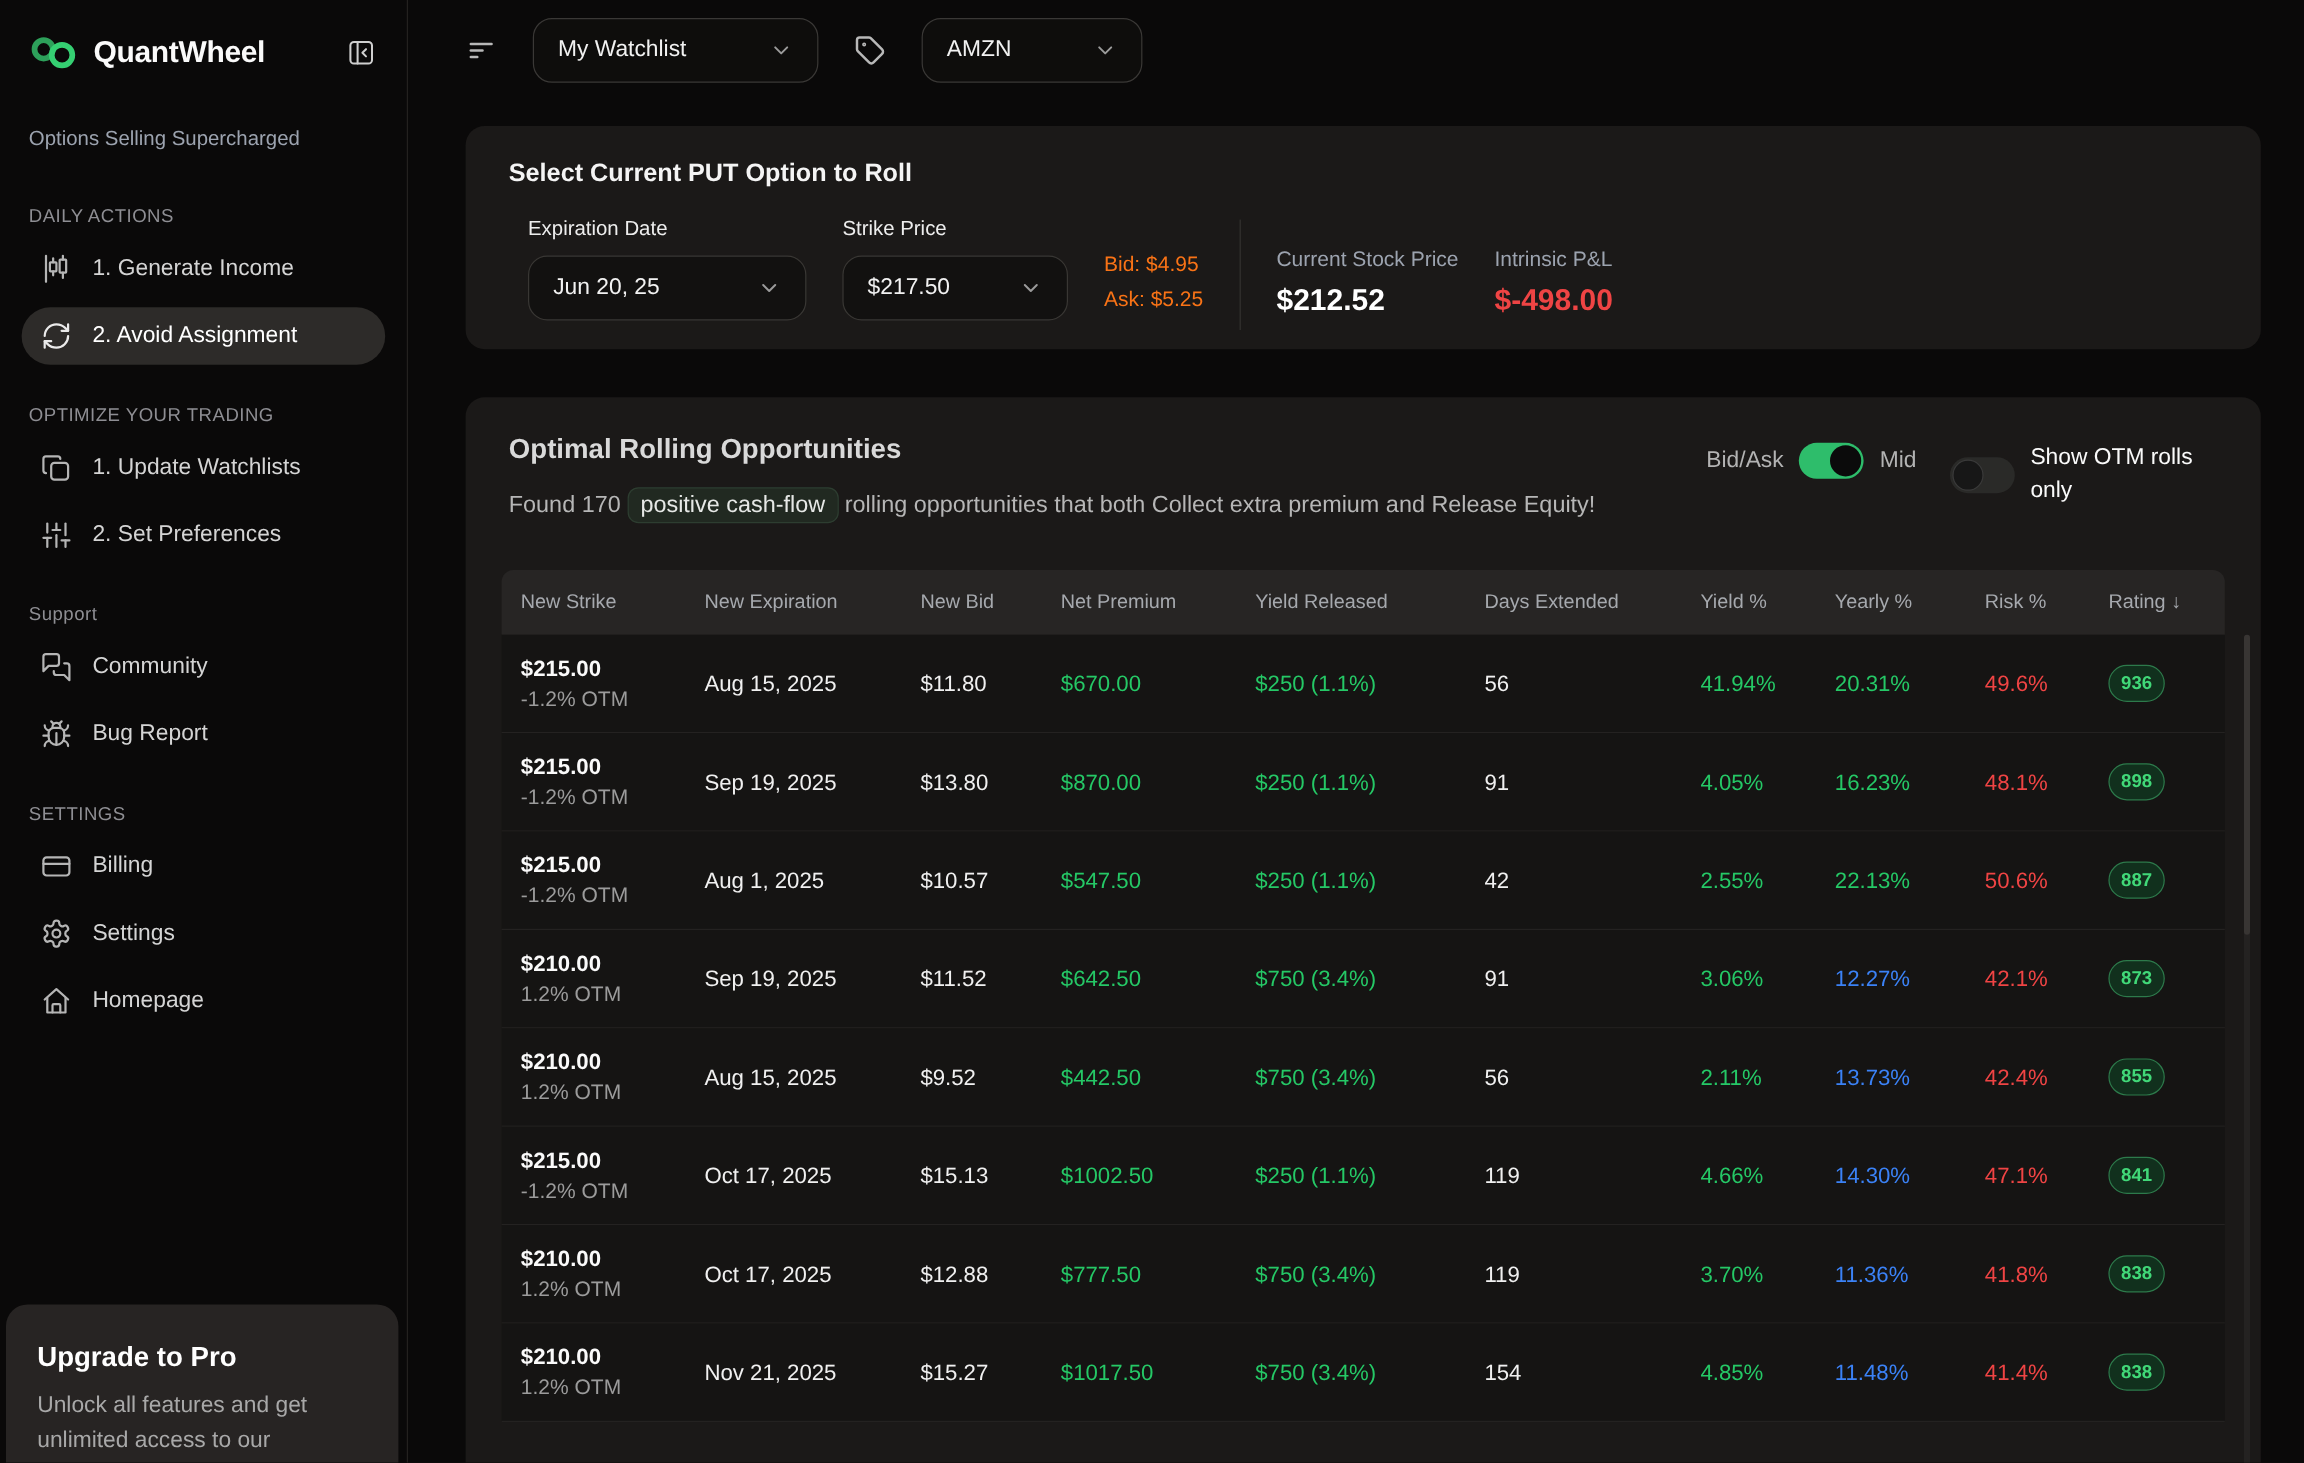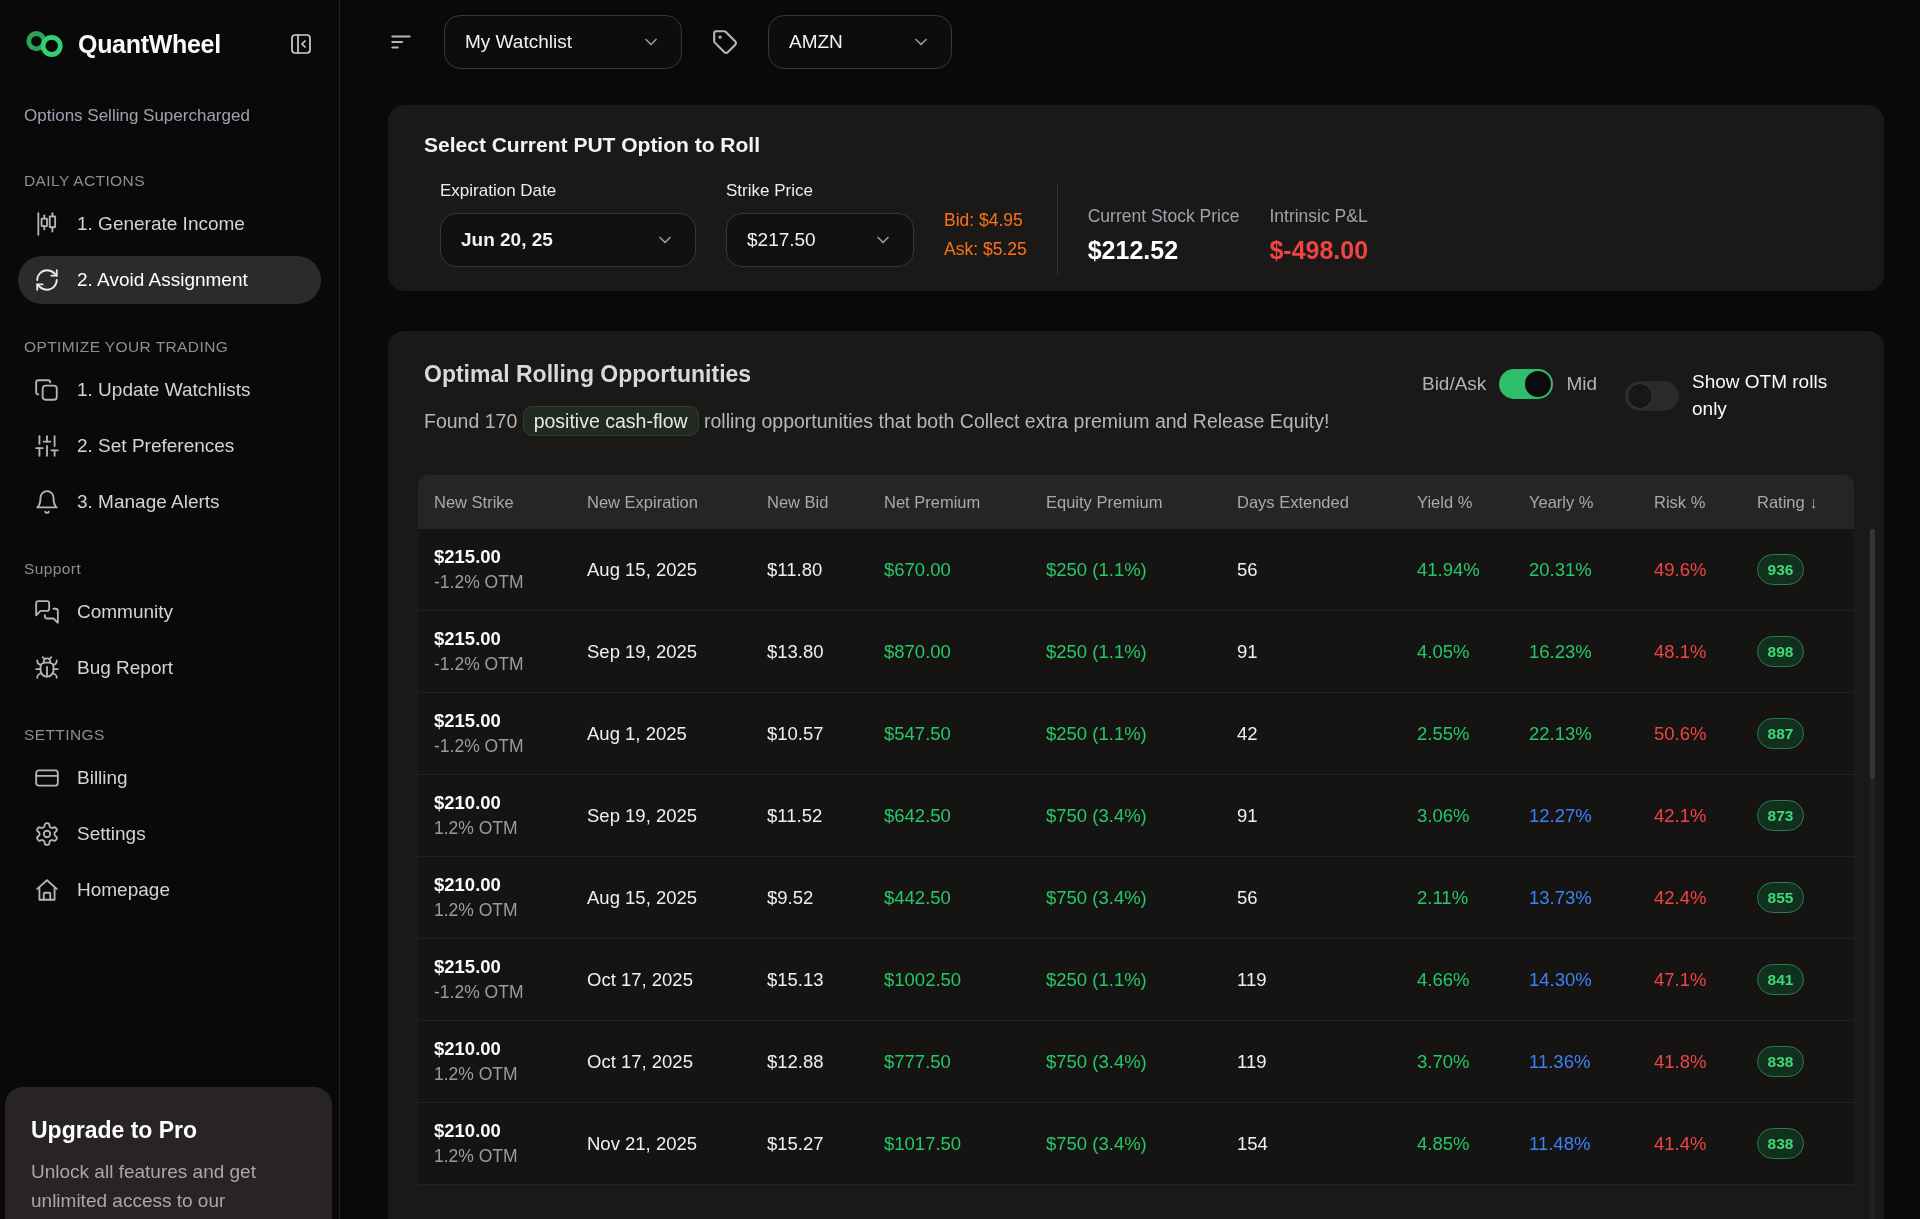--- a/index.html
+++ b/index.html
@@ -62,21 +62,21 @@
   .w-watchlist { width:238px; }
   .w-ticker { width:184px; }
 
   .panel { background:var(--panel); border-radius:16px; }
   .put-panel { margin-top:36px; height:186px; padding:28px 30px; }
   .put-title { font-size:21px; font-weight:600; color:#f4f4f4; margin-left:6px; }
   .fields { display:flex; align-items:flex-end; gap:30px; margin:24px 0 0 22px; }
   .field { display:flex; flex-direction:column; gap:12px; }
   .field label { font-size:17px; color:#ededed; font-weight:500; }
   .field .pill-select { background:#121110; border-color:#393734; }
-  .w-exp { width:256px;font-weight:bold; }
+  .w-exp { width:232px; }
   .w-strike { width:188px; }
   .bidask { color:#f97316; font-size:17.5px; line-height:1.7; padding-bottom:2px; }
   .vdiv { width:1px; height:92px; background:#343230; margin-bottom:-8px; }
   .stat { display:flex; flex-direction:column; gap:9px; padding-bottom:2px; }
   .stat-label { color:#9ca3af; font-size:17.5px; }
   .stat-value { font-size:25px; font-weight:700; color:#ffffff; }
   .stat-value.red { color:var(--red); }
 
   .opp-panel { margin-top:40px; height:920px; padding:28px 30px; position:relative; }
   .opp-header { display:flex; justify-content:space-between; align-items:flex-start; }
@@ -203,29 +203,20 @@
               <path d="M12 8V3"></path>
               <path d="M19 21v-5"></path>
               <path d="M19 12V3"></path>
               <path d="M2 14h6"></path>
               <path d="M9 8h6"></path>
               <path d="M16 16h6"></path>
             </svg>
         </span>
         <span>2. Set Preferences</span>
       </div>
-      <div class="nav-item">
-        <span class="icon">
-          <svg viewBox="0 0 24 24">
-              <path d="M6 8a6 6 0 0 1 12 0c0 7 3 9 3 9H3s3-2 3-9"></path>
-              <path d="M10.3 21a1.94 1.94 0 0 0 3.4 0"></path>
-            </svg>
-        </span>
-        <span>3. Manage Alerts</span>
-      </div>
     </nav>
 
     <div class="section-label loose">Support</div>
     <nav class="nav">
       <div class="nav-item">
         <span class="icon">
           <svg viewBox="0 0 24 24">
               <path d="M14 9a2 2 0 0 1-2 2H6l-4 4V4a2 2 0 0 1 2-2h8a2 2 0 0 1 2 2z"></path>
               <path d="M18 9h2a2 2 0 0 1 2 2v11l-4-4h-6a2 2 0 0 1-2-2v-1"></path>
             </svg>
@@ -391,21 +382,21 @@
           </div>
         </div>
       </div>
 
       <div class="table">
         <div class="thead" id="thead">
             <div class="th">New Strike</div>
             <div class="th">New Expiration</div>
             <div class="th">New Bid</div>
             <div class="th">Net Premium</div>
-            <div class="th">Equity Premium</div>
+            <div class="th">Yield Released</div>
             <div class="th">Days Extended</div>
             <div class="th">Yield %</div>
             <div class="th">Yearly %</div>
             <div class="th">Risk %</div>
             <div class="th">Rating ↓</div>
           </div>
         <div id="tbody">
             <div class="trow">
               <div class="td">
                 <div class="strike-main">$215.00</div>

